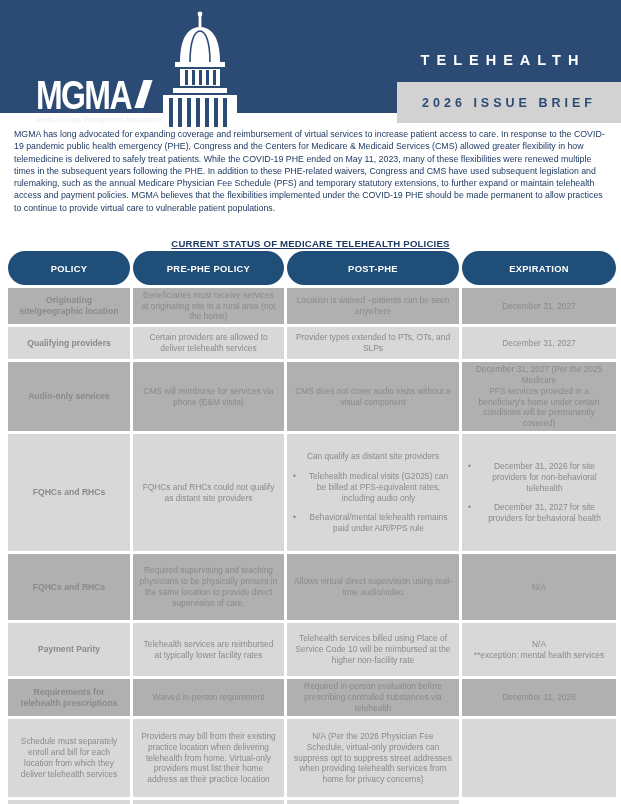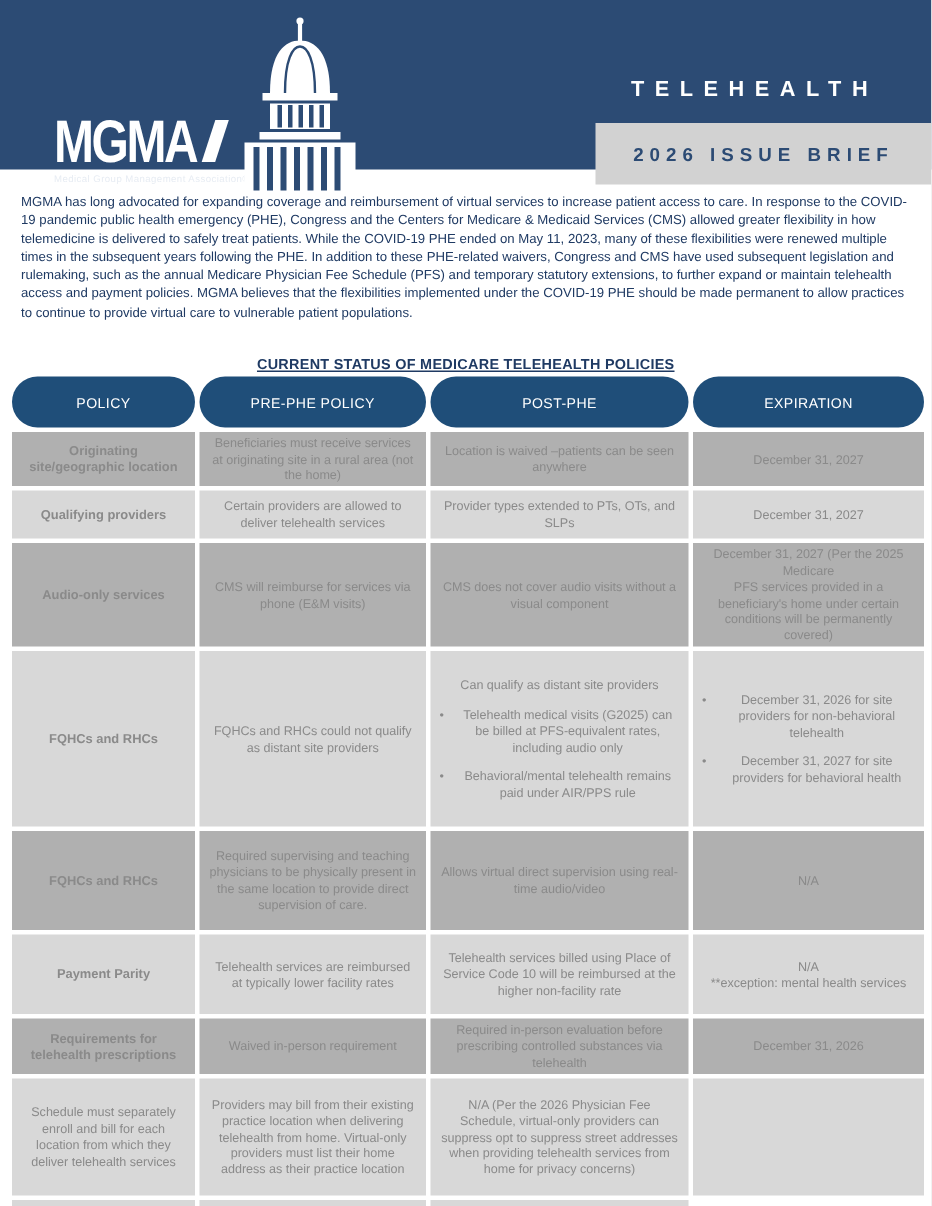--- a/index.html
+++ b/index.html
@@ -40,21 +40,21 @@
     position:absolute; left:0; top:238px; width:621px; text-align:center;
     color:#1f3a63; font-weight:bold; font-size:9.6px; letter-spacing:0.2px;text-decoration:underline;
   }
 
   
   .policy-grid {
     position:absolute; left:8px; top:251px; width:608px;
     display:grid; grid-template-columns:122px 151px 172px 154px; gap:3px;
   }
   .th {
-    background:#1f4e79; color:#fff; font-weight:normal; font-size:9.4px; letter-spacing:0.3px;
+    background:#1f4e79; color:#fff; font-weight:bold; font-size:9.4px; letter-spacing:0.3px;
     display:flex; align-items:center; justify-content:center;border-radius:17px;
   }
   .cell {
     display:flex; flex-direction:column; align-items:center; justify-content:center;
     text-align:center; padding:2px 6px; color:#8a8a8a; font-size:8.4px; line-height:10.8px;
     overflow:hidden;
   }
   .tone-dark  { background:#b0b0b0; }
   .tone-light { background:#d8d8d8; }
   .cell.policy { font-weight:bold; font-size:8.6px; }

